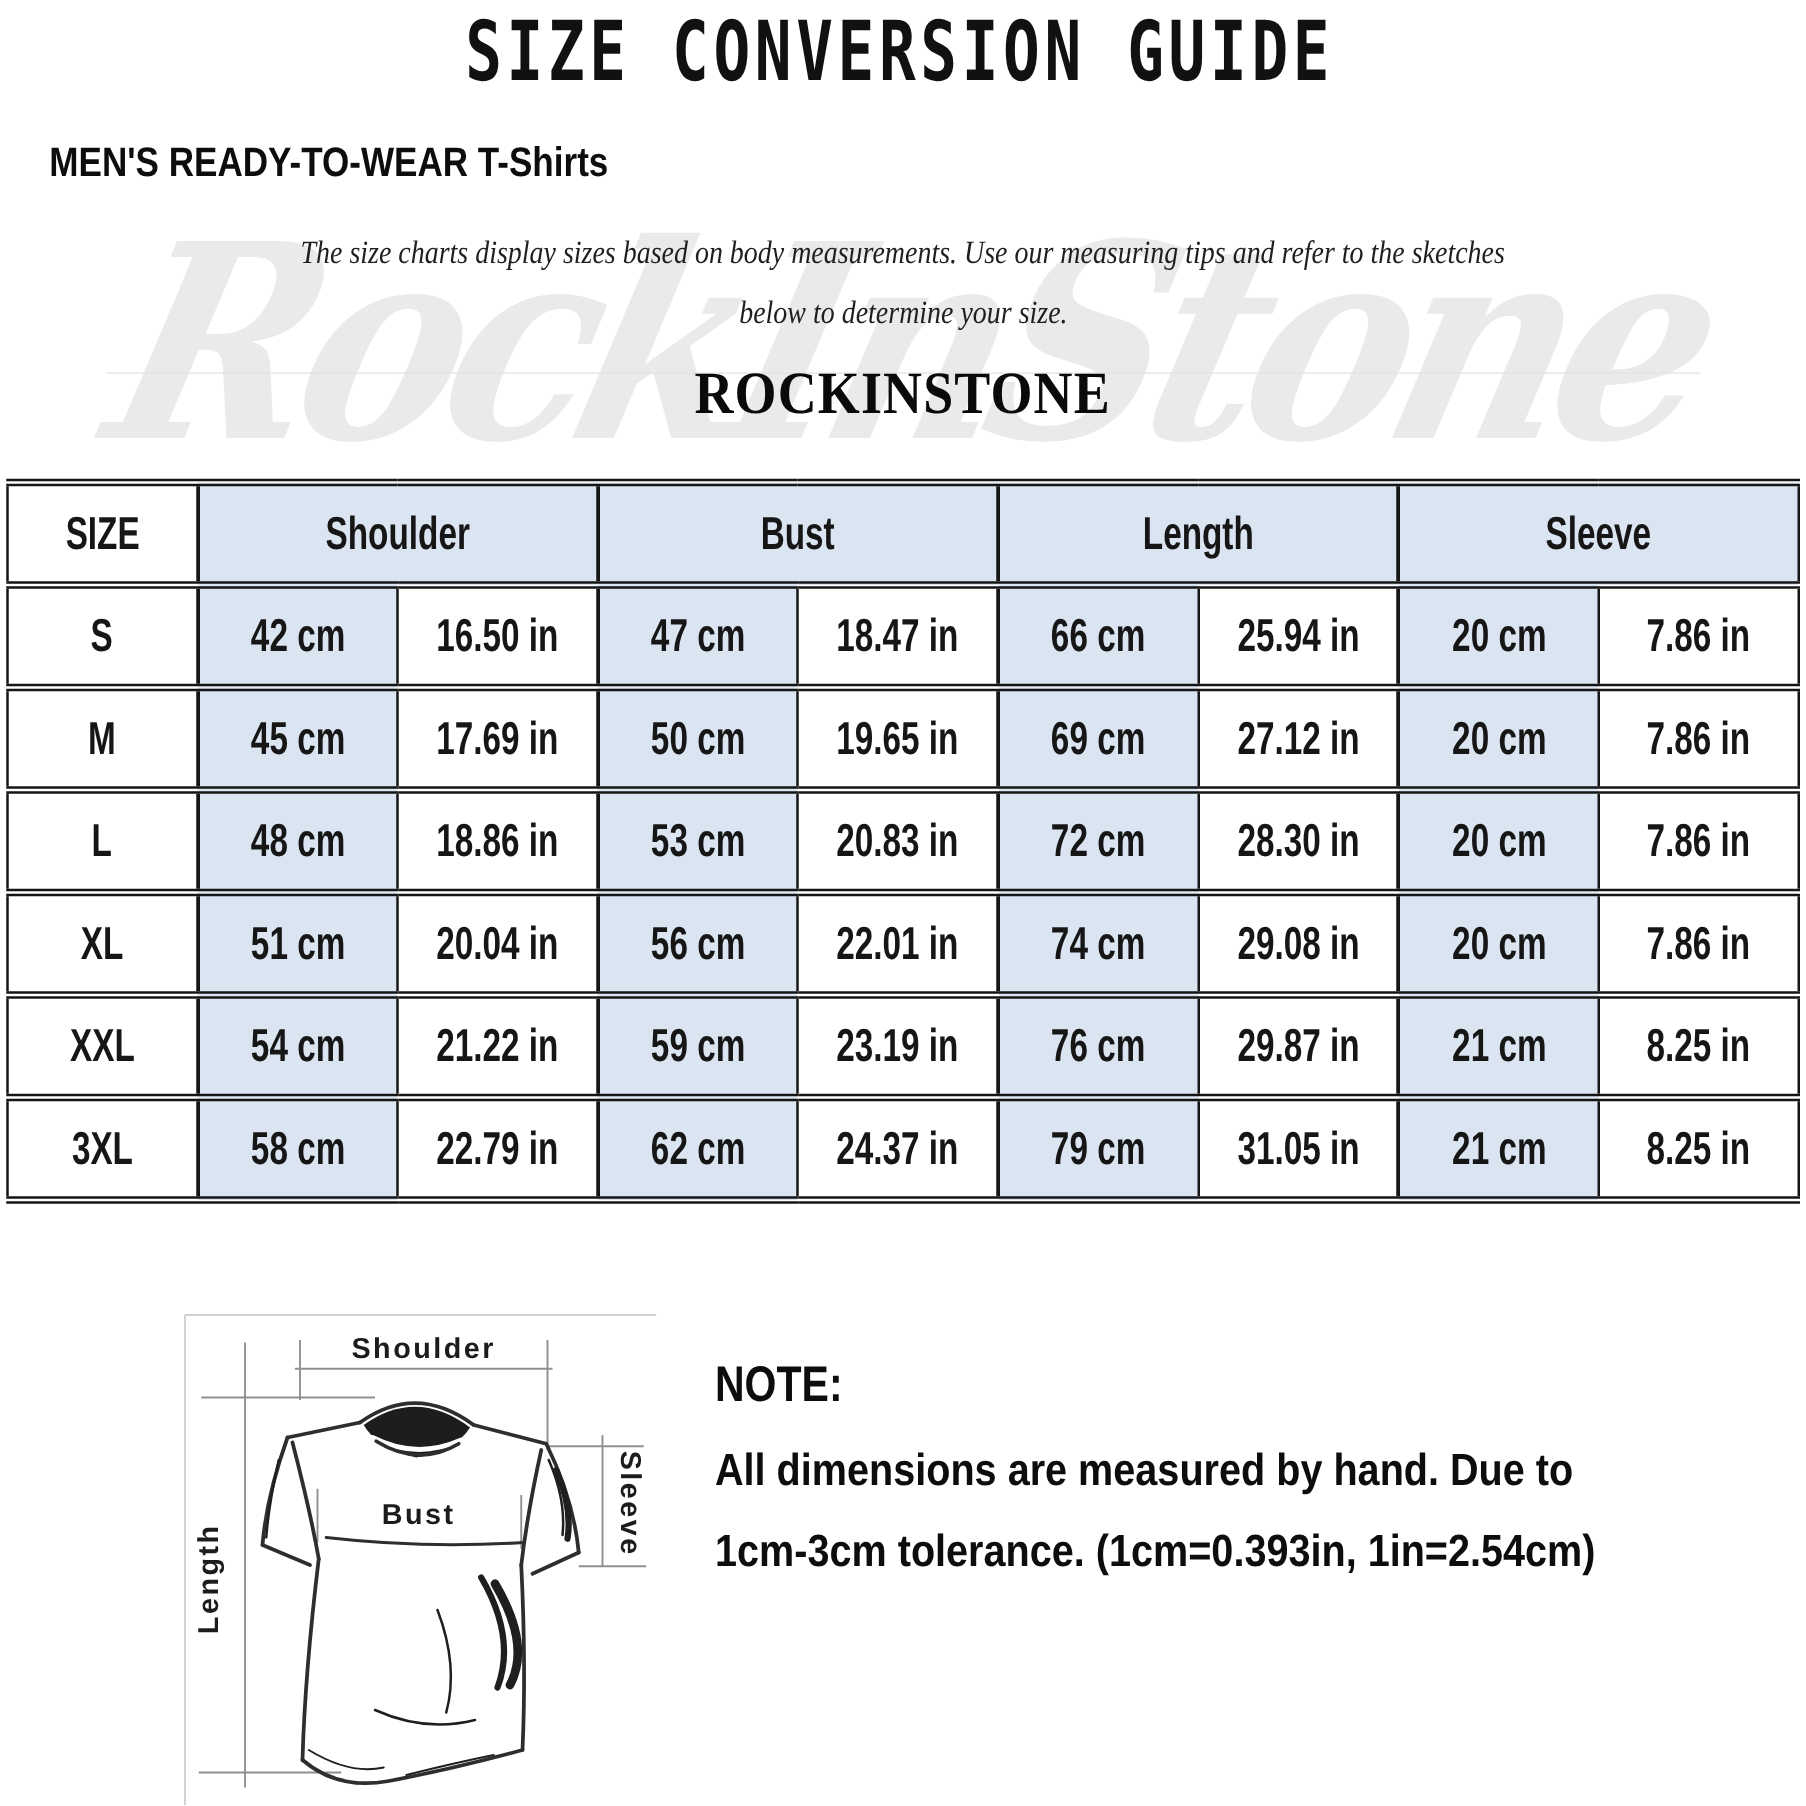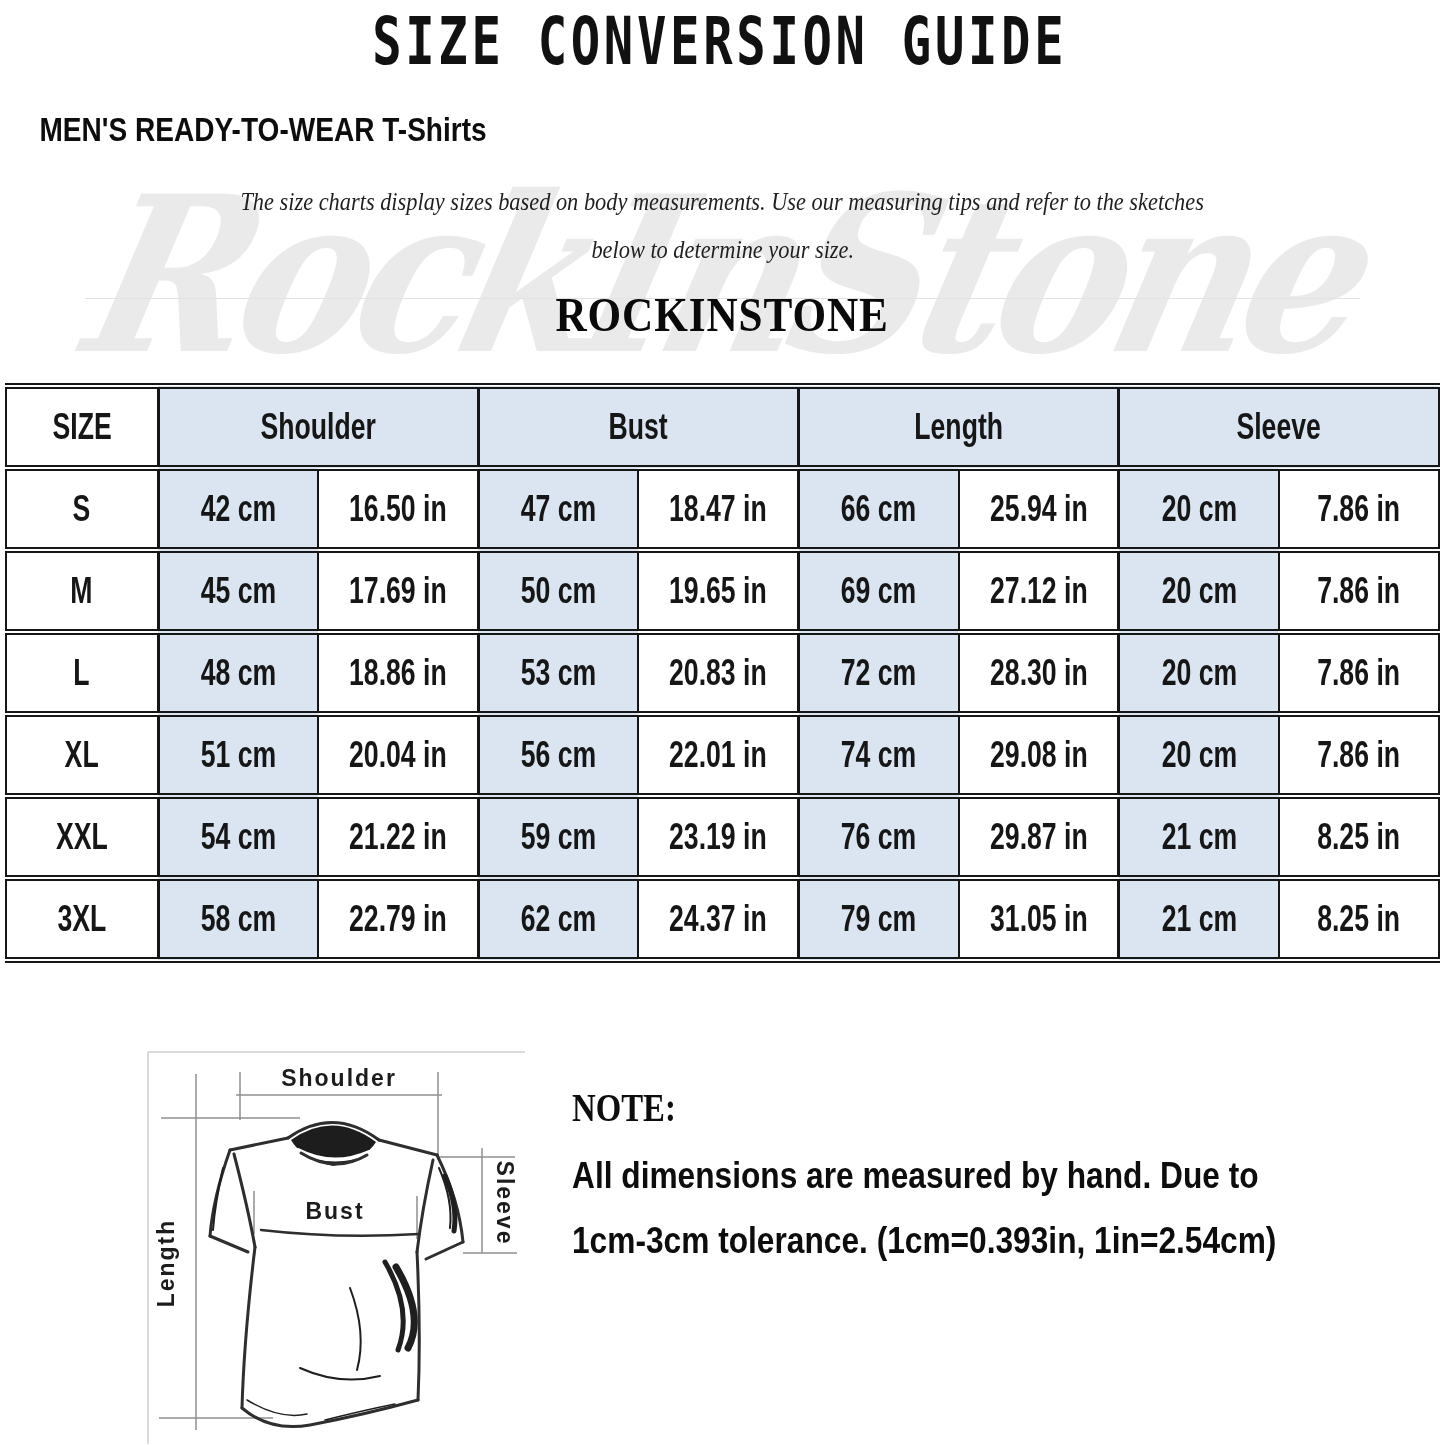--- a/index.html
+++ b/index.html
@@ -38,21 +38,21 @@
                  font-size:37px;font-weight:700;color:#161616;background:#fff;}
   .size-table tr{height:82px;}
   .size-table tr.last td{border-bottom:6px double #161616;}
   .size-table td.gb{border-left-width:3px;}
   .size-table td.blue{background:#dbe5f1;}
   .cv{display:inline-block;transform:scaleX(0.72);transform-origin:center;white-space:nowrap;}
 
   
   .diagram{top:1048px;left:95px;width:520px;height:397px;}
   .note{top:1088px;left:572px;width:830px;color:#0d0d0d;}
-  .note-heading{line-height:40px;height:40px;font-family:Liberation Serif, serif;}
+  .note-heading{line-height:40px;height:40px;}
   .note-heading span{display:inline-block;font-size:40px;font-weight:700;
                      transform:scaleX(0.82);transform-origin:left center;white-space:nowrap;}
   .note-body{margin-top:15px;}
   .note-line{line-height:65px;height:65px;}
   .note-line span{display:inline-block;font-size:36px;font-weight:700;
                   transform:scaleX(0.88);transform-origin:left center;white-space:nowrap;}
 </style>
 </head>
 <body>
 

